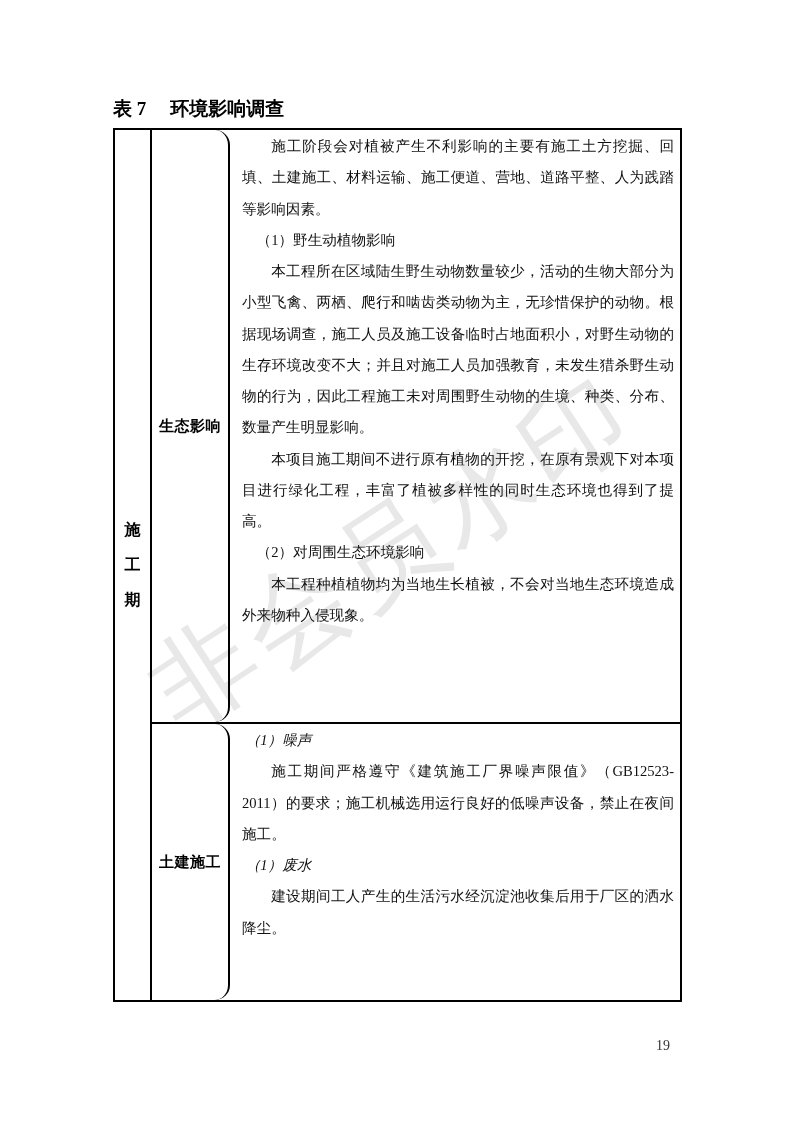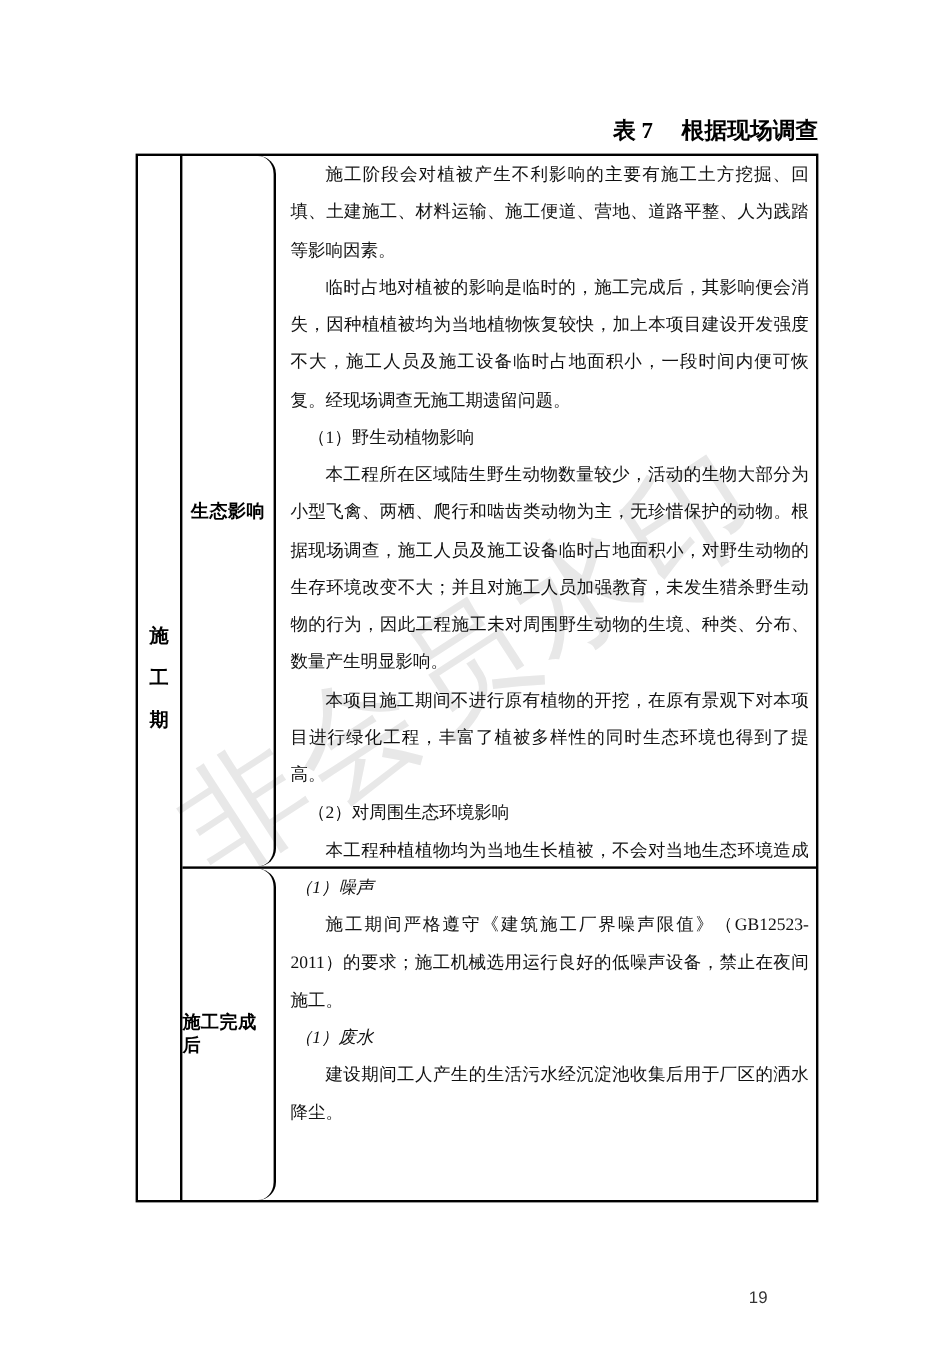--- a/index.html
+++ b/index.html
@@ -18,21 +18,21 @@
     font-size:104px;
     letter-spacing:6px;
     white-space:nowrap;
     color:#e8e8e8;
     z-index:0;
     user-select:none;
   }
   .doc-title{
     position:absolute;
     left:113px;top:96px;width:569px;
-    display:flex;justify-content:flex-end;align-items:baseline;gap:24px;
+    display:flex;justify-content:flex-start;align-items:baseline;gap:24px;
     font-size:19px;font-weight:bold;color:#000;
     z-index:2;
   }
   .doc-table{
     position:absolute;
     left:113px;top:128px;
     width:569px;height:874px;
     border:2px solid #000;
     box-sizing:border-box;
     display:flex;
@@ -68,62 +68,60 @@
     overflow:hidden;
     color:#111;
   }
   .content-cell p{margin:0;padding:0;}
   .ind2{text-indent:2em;font-family:Liberation Serif, serif;}
   .ind1{text-indent:1em;}
   .ind0{text-indent:0;}
   .indq{text-indent:0.25em;font-style:italic;}
   .page-number{
     position:absolute;
-    left:624px;top:1038px;
-    font-family:Liberation Sans, sans-serif;
+    left:656px;top:1038px;
+    font-family:Liberation Serif, serif;
     font-size:14px;color:#333;
     z-index:2;
-    margin-top:35px;
   }
 </style>
 </head>
 <body>
 
 <div class="watermark">非会员水印</div>
 
 <div class="doc-title">
   <span>表 7</span>
-  <span>根据现场调查</span>
+  <span>环境影响调查</span>
 </div>
 
 <div class="doc-table">
 
   <div class="col-period">
     <span>施</span>
     <span>工</span>
     <span>期</span>
   </div>
 
   <div class="col-rest">
 
     <div class="t-row row-eco">
       <div class="label-cell">生态影响</div>
       <div class="content-cell">
         <p class="ind2">施工阶段会对植被产生不利影响的主要有施工土方挖掘、回填、土建施工、材料运输、施工便道、营地、道路平整、人为践踏等影响因素。</p>
-        <p class="ind2">临时占地对植被的影响是临时的，施工完成后，其影响便会消失，因种植植被均为当地植物恢复较快，加上本项目建设开发强度不大，施工人员及施工设备临时占地面积小，一段时间内便可恢复。经现场调查无施工期遗留问题。</p>
         <p class="ind1">（1）野生动植物影响</p>
         <p class="ind2">本工程所在区域陆生野生动物数量较少，活动的生物大部分为小型飞禽、两栖、爬行和啮齿类动物为主，无珍惜保护的动物。根据现场调查，施工人员及施工设备临时占地面积小，对野生动物的生存环境改变不大；并且对施工人员加强教育，未发生猎杀野生动物的行为，因此工程施工未对周围野生动物的生境、种类、分布、数量产生明显影响。</p>
         <p class="ind2">本项目施工期间不进行原有植物的开挖，在原有景观下对本项目进行绿化工程，丰富了植被多样性的同时生态环境也得到了提高。</p>
         <p class="ind1">（2）对周围生态环境影响</p>
         <p class="ind2">本工程种植植物均为当地生长植被，不会对当地生态环境造成外来物种入侵现象。</p>
       </div>
     </div>
 
     <div class="t-row row-pol">
-      <div class="label-cell">施工完成后</div>
+      <div class="label-cell">土建施工</div>
       <div class="content-cell">
         <p class="indq">（1）噪声</p>
         <p class="ind2">施工期间严格遵守《建筑施工厂界噪声限值》（GB12523-2011）的要求；施工机械选用运行良好的低噪声设备，禁止在夜间施工。</p>
         <p class="indq">（1）废水</p>
         <p class="ind2">建设期间工人产生的生活污水经沉淀池收集后用于厂区的洒水降尘。</p>
 
       </div>
     </div>
 
   </div>

